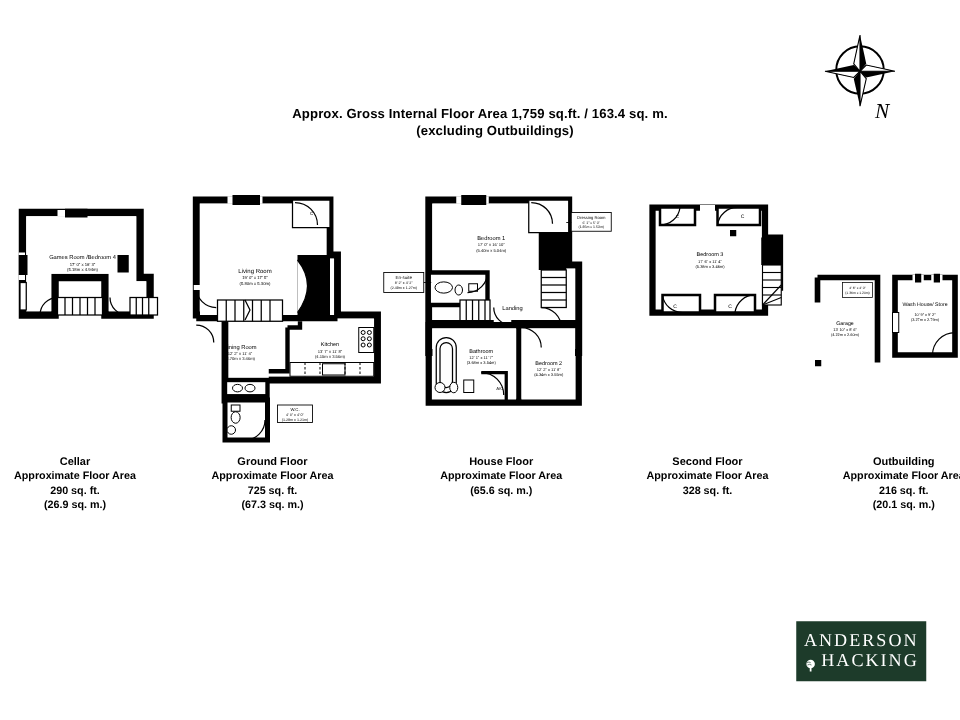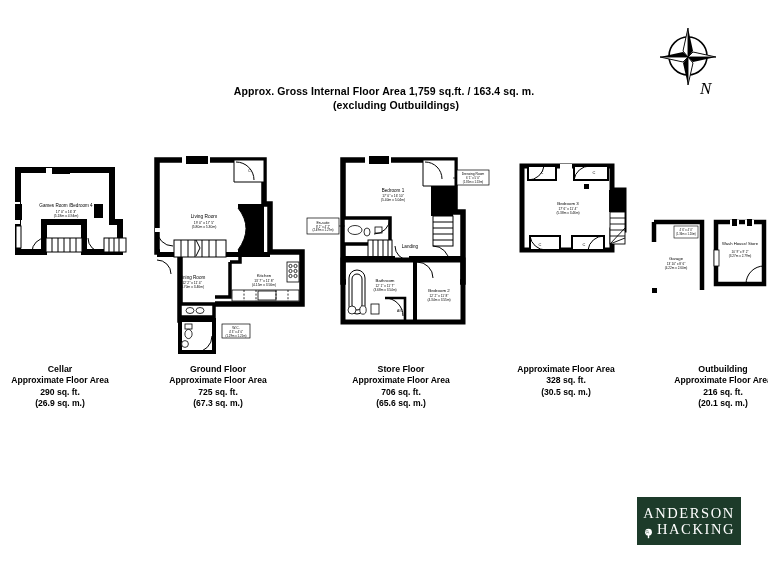--- a/index.html
+++ b/index.html
@@ -381,30 +381,29 @@
   </div>
 
   <div class="caption" style="left:133px;top:364px;text-align:center;">
     <div class="ttl">Ground Floor</div>
     <div>Approximate Floor Area</div>
     <div>725 sq. ft.</div>
     <div>(67.3 sq. m.)</div>
   </div>
 
   <div class="caption" style="left:316px;top:364px;">
-    <div class="ttl">Store Floor</div>
+    <div class="ttl">House Floor</div>
     <div>Approximate Floor Area</div>
-    <div>706 sq. ft.</div>
     <div>(65.6 sq. m.)</div>
   </div>
 
   <div class="caption" style="left:481px;top:364px;">
+    <div class="ttl">Second Floor</div>
     <div>Approximate Floor Area</div>
     <div>328 sq. ft.</div>
-    <div>(30.5 sq. m.)</div>
   </div>
 
   <div class="caption" style="left:638px;top:364px;">
     <div class="ttl">Outbuilding</div>
     <div>Approximate Floor Area</div>
     <div>216 sq. ft.</div>
     <div>(20.1 sq. m.)</div>
   </div>
 
   <div class="logo">

